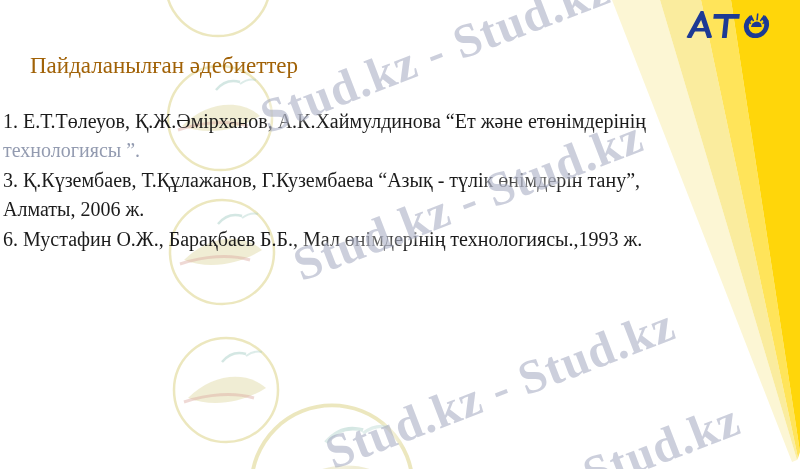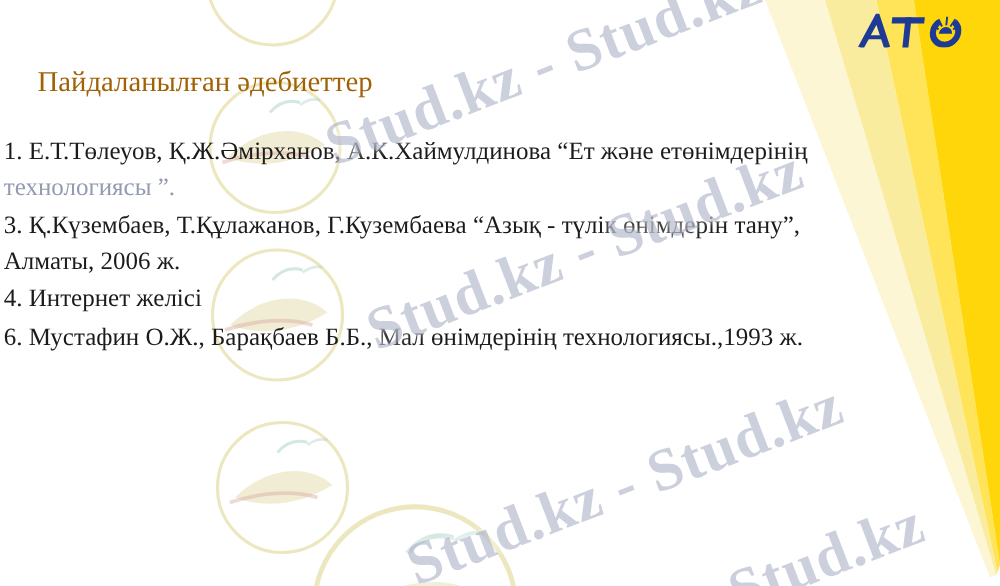--- a/index.html
+++ b/index.html
@@ -65,21 +65,20 @@
     <use href="#birdcircle" x="0" y="0" transform="translate(222,252)"></use>
     <use href="#birdcircle" x="0" y="0" transform="translate(226,390)"></use>
     <use href="#birdcircle" x="0" y="0" transform="translate(332,486) scale(1.55)"></use>
   </svg>
 
   <div class="title">Пайдаланылған әдебиеттер</div>
 
   <div class="refs">
     <p><span>1. Е.Т.Төлеуов, Қ.Ж.Әмірханов, А.К.Хаймулдинова “Ет және етөнімдерінің </span><span class="muted">технологиясы ”.</span></p>
     <p><span>3. Қ.Күзембаев, Т.Құлажанов, Г.Кузембаева “Азық - түлік өнімдерін тану”, Алматы, 2006 ж.</span></p>
-    <p><span>4. Интернет желісі</span></p>
     <p><span>6. Мустафин О.Ж., Барақбаев Б.Б., Мал өнімдерінің технологиясы.,1993 ж.</span></p>
   </div>
 
   <div class="wm-text wm-a">Stud.kz - Stud.kz</div>
   <div class="wm-text wm-b">Stud.kz - Stud.kz</div>
   <div class="wm-text wm-c">Stud.kz - Stud.kz</div>
   <div class="wm-text wm-d">Stud.kz - Stud.kz</div>
 
   <svg class="atu" viewBox="0 0 92 28" width="90" height="27" aria-hidden="true">
     <g transform="skewX(-6)" fill="none" stroke="#1d3a94" stroke-linecap="square">

